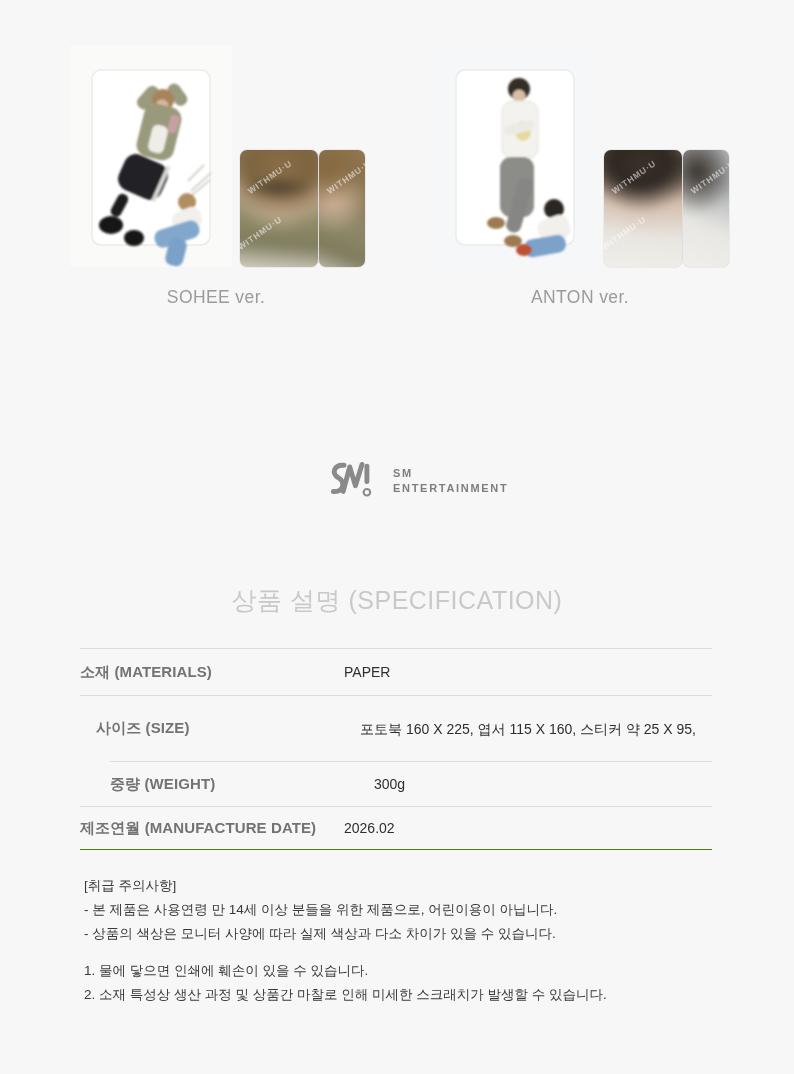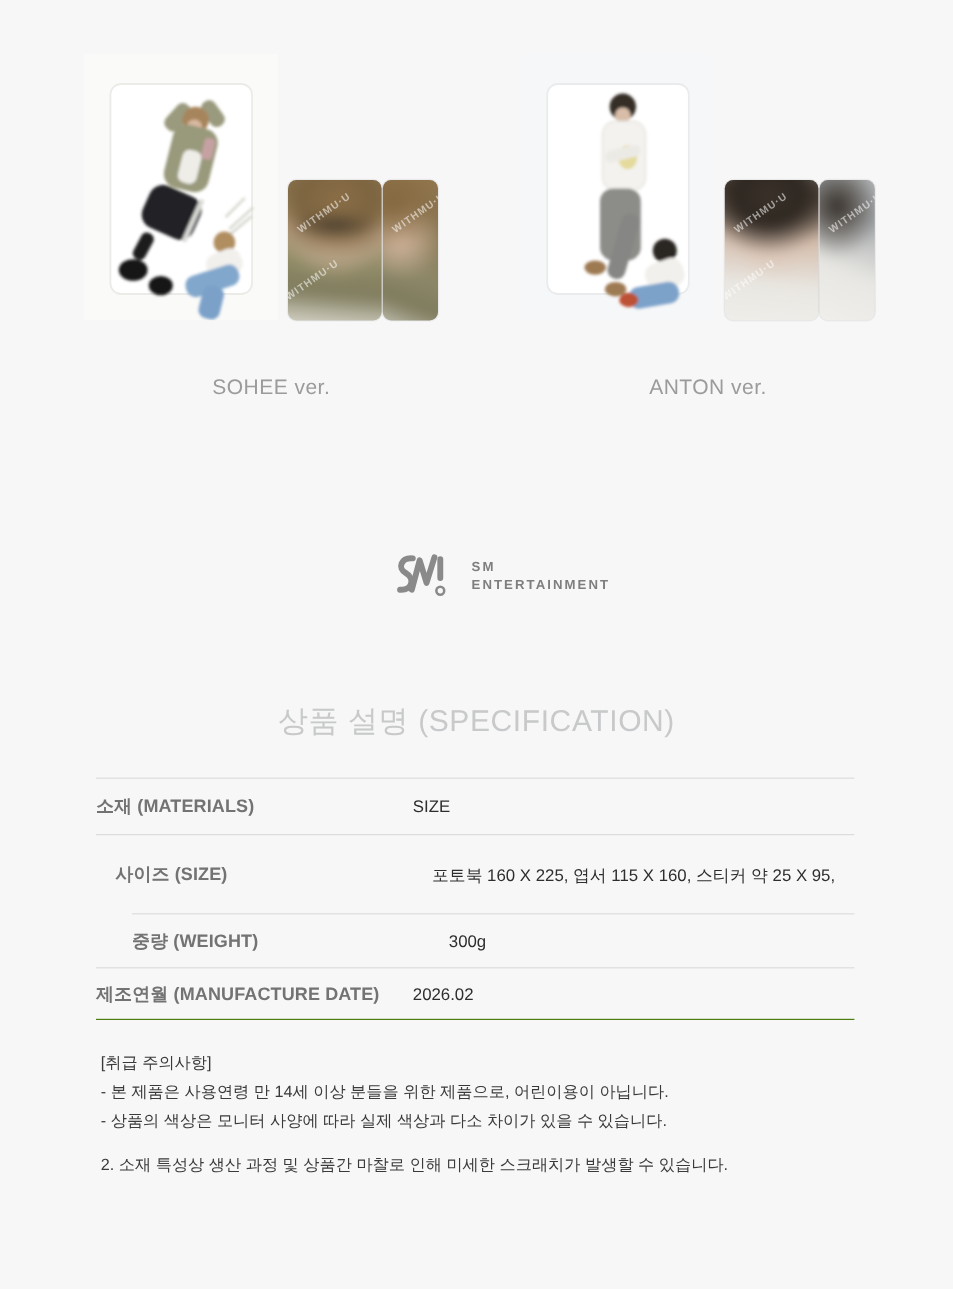--- a/index.html
+++ b/index.html
@@ -34,22 +34,22 @@
     radial-gradient(55% 26% at 38% 44%, #d8b9a2 0%, rgba(216,185,162,0) 92%),
     linear-gradient(200deg,#96774c 0%,#8a7450 30%,#8d8868 60%,#7e7b5d 78%,#e7e5df 100%);}
   .anton-c1 .art{background:
     radial-gradient(56% 34% at 48% 18%, #3a322a 0%, #2e2721 50%, rgba(46,39,33,0) 100%),
     radial-gradient(40% 26% at 50% 42%, #dcc3b2 0%, rgba(220,195,178,0) 92%),
     linear-gradient(185deg,#97948c 0%,#564a3e 18%,#d3bba9 42%,#e9e7e2 70%,#f1f0ec 100%);}
   .anton-c2 .art{background:
     radial-gradient(75% 42% at 38% 24%, #352e27 0%, rgba(53,46,39,0) 72%),
     linear-gradient(200deg,#c4c8cb 0%,#a9adb0 30%,#e8e7e3 62%,#f2f1ee 100%);}
 
-  .ver-label{position:absolute;top:242px;left:10px;width:100%;text-align:center;
-    font-size:17.5px;letter-spacing:0.4px;color:#9b9b9b;margin-top:25px;}
+  .ver-label{position:absolute;top:242px;left:0;width:100%;text-align:center;
+    font-size:17.5px;letter-spacing:0.4px;color:#9b9b9b;}
 
   
   #logo{position:absolute;left:326px;top:456px;display:flex;align-items:center;gap:13px;}
   #logo .wordmark{display:flex;flex-direction:column;gap:2px;margin-top:2px;}
   #logo .wordmark span{font-size:11px;font-weight:700;letter-spacing:1.7px;color:#7e7e7e;line-height:13px;}
 
   
   #spec-title{position:absolute;left:0;top:584px;width:100%;text-align:center;
     font-size:25px;font-weight:500;letter-spacing:0.5px;color:#c7c9ca;}
   #spec-table{position:absolute;left:80px;top:648px;width:632px;}
@@ -171,21 +171,21 @@
     </svg>
     <div class="wordmark">
       <span>SM</span>
       <span>ENTERTAINMENT</span>
     </div>
   </div>
 
   <div id="spec-table">
     <div class="spec-row h47">
       <div class="spec-label">소재 (MATERIALS)</div>
-      <div class="spec-value">SIZE</div>
+      <div class="spec-value">PAPER</div>
     </div>
     <div class="spec-row h66">
       <div class="spec-label">사이즈 (SIZE)</div>
       <div class="spec-value">
         <div>포토북 160 X 225, 엽서 115 X 160, 스티커 약 25 X 95,</div>
       </div>
     </div>
     <div class="spec-row h45">
       <div class="spec-label">중량 (WEIGHT)</div>
       <div class="spec-value">300g</div>
@@ -194,17 +194,18 @@
       <div class="spec-label">제조연월 (MANUFACTURE DATE)</div>
       <div class="spec-value">2026.02</div>
     </div>
   </div>
 
   <div id="cautions">
     <div>[취급 주의사항]</div>
     <div>- 본 제품은 사용연령 만 14세 이상 분들을 위한 제품으로, 어린이용이 아닙니다.</div>
     <div>- 상품의 색상은 모니터 사양에 따라 실제 색상과 다소 차이가 있을 수 있습니다.</div>
     <div id="caution-notes">
+      <div>1. 물에 닿으면 인쇄에 훼손이 있을 수 있습니다.</div>
       <div>2. 소재 특성상 생산 과정 및 상품간 마찰로 인해 미세한 스크래치가 발생할 수 있습니다.</div>
     </div>
   </div>
 
 </div>
 
 </body></html>

